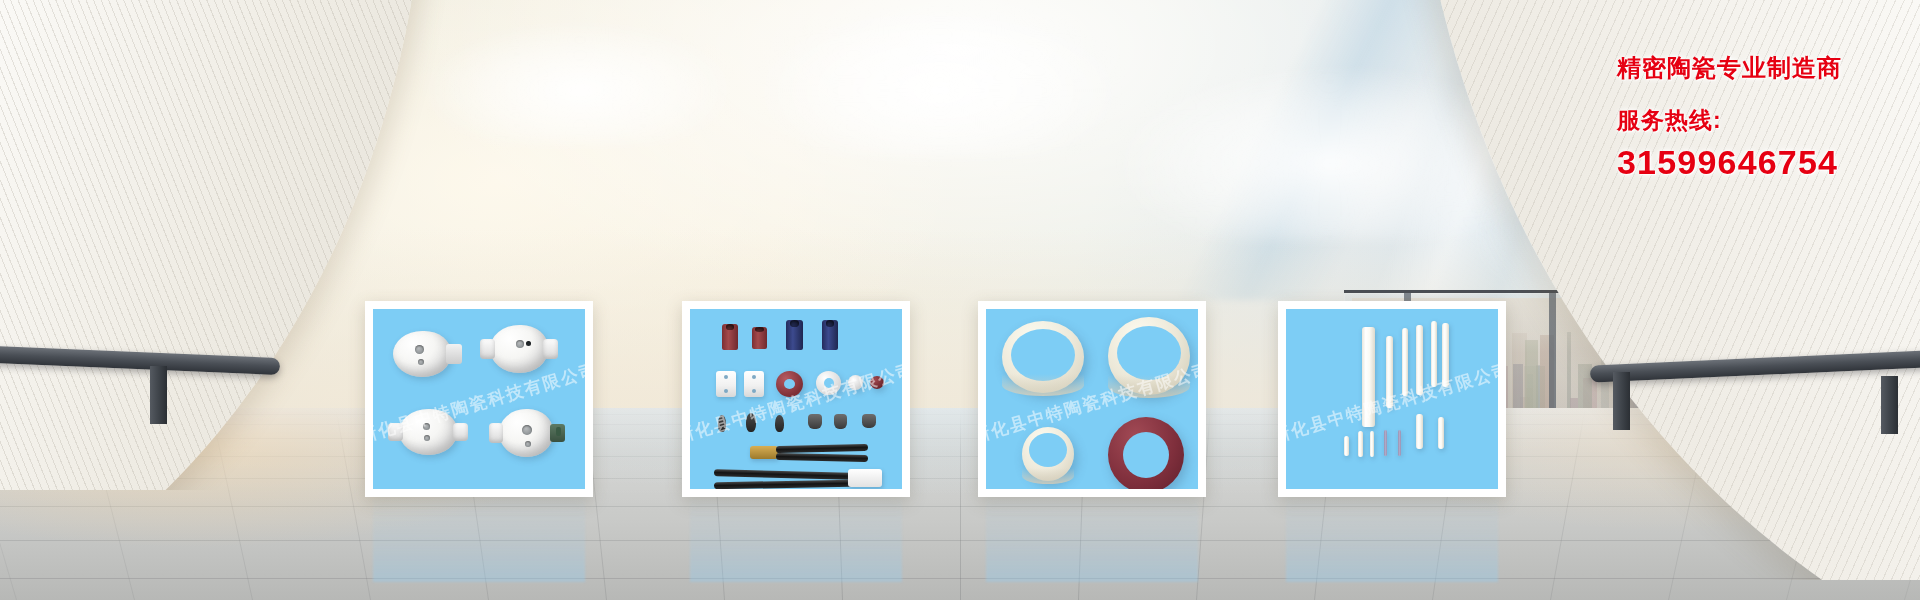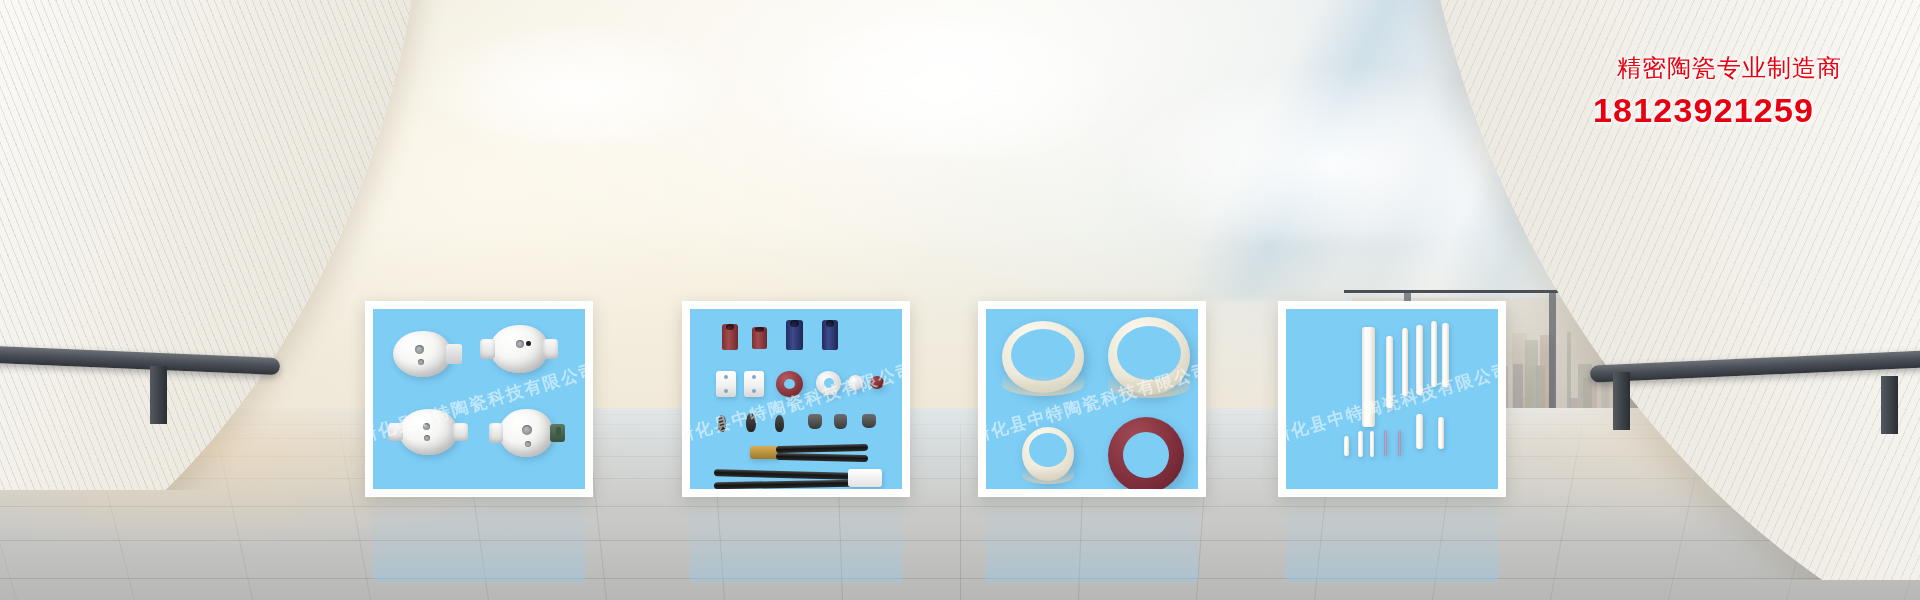--- a/index.html
+++ b/index.html
@@ -251,24 +251,23 @@
     text-shadow:0 0 4px rgba(255,255,255,.95), 0 0 8px rgba(255,255,255,.8);
   }
 
   
   .contact {
     position:absolute; right:78px; top:52px;
     text-align:left;
     color:var(--red);
   }
   .contact .tagline {
-    font-size:24px; font-weight:400; letter-spacing:1px;
+    font-size:24px; font-weight:700; letter-spacing:1px;
     white-space:nowrap;
     text-shadow:0 0 4px #fff, 0 0 7px #fff, 1px 1px 0 rgba(255,255,255,.9);
-    margin-left:24px;
   }
   .contact .hotline-label {
     margin-top:21px;
     font-size:23px; font-weight:700; letter-spacing:1px;
     white-space:nowrap;
     text-shadow:0 0 4px #fff, 0 0 7px #fff, 1px 1px 0 rgba(255,255,255,.9);
   }
   .contact .hotline-number {
     margin-top:7px;
     font-size:34px; font-weight:700; letter-spacing:1.2px;
@@ -561,21 +560,22 @@
 
   <div class="rail rail-left"></div>
   <div class="rail rail-right"></div>
   <div class="rail-post rp1"></div>
   <div class="rail-post rp2"></div>
   <div class="rail-post rp3"></div>
 
 
   <div class="contact">
     <div class="tagline">精密陶瓷专业制造商</div>
-    <div class="hotline-number">18123921259</div>
+    <div class="hotline-label">服务热线:</div>
+    <div class="hotline-number">31599646754</div>
   </div>
 
   <div class="panel" id="panel-1">
     <div class="panel-inner">
 
       <div class="holder" style="left:20px;  top:22px; width:58px; height:46px;">
         <div class="body"></div>
         <div class="hole" style="left:22px; top:14px; width:9px;  height:9px;"></div>
         <div class="hole" style="left:25px; top:28px; width:6px;  height:6px;"></div>
         <div class="stub" style="right:-11px; top:13px; width:16px; height:20px;"></div>

